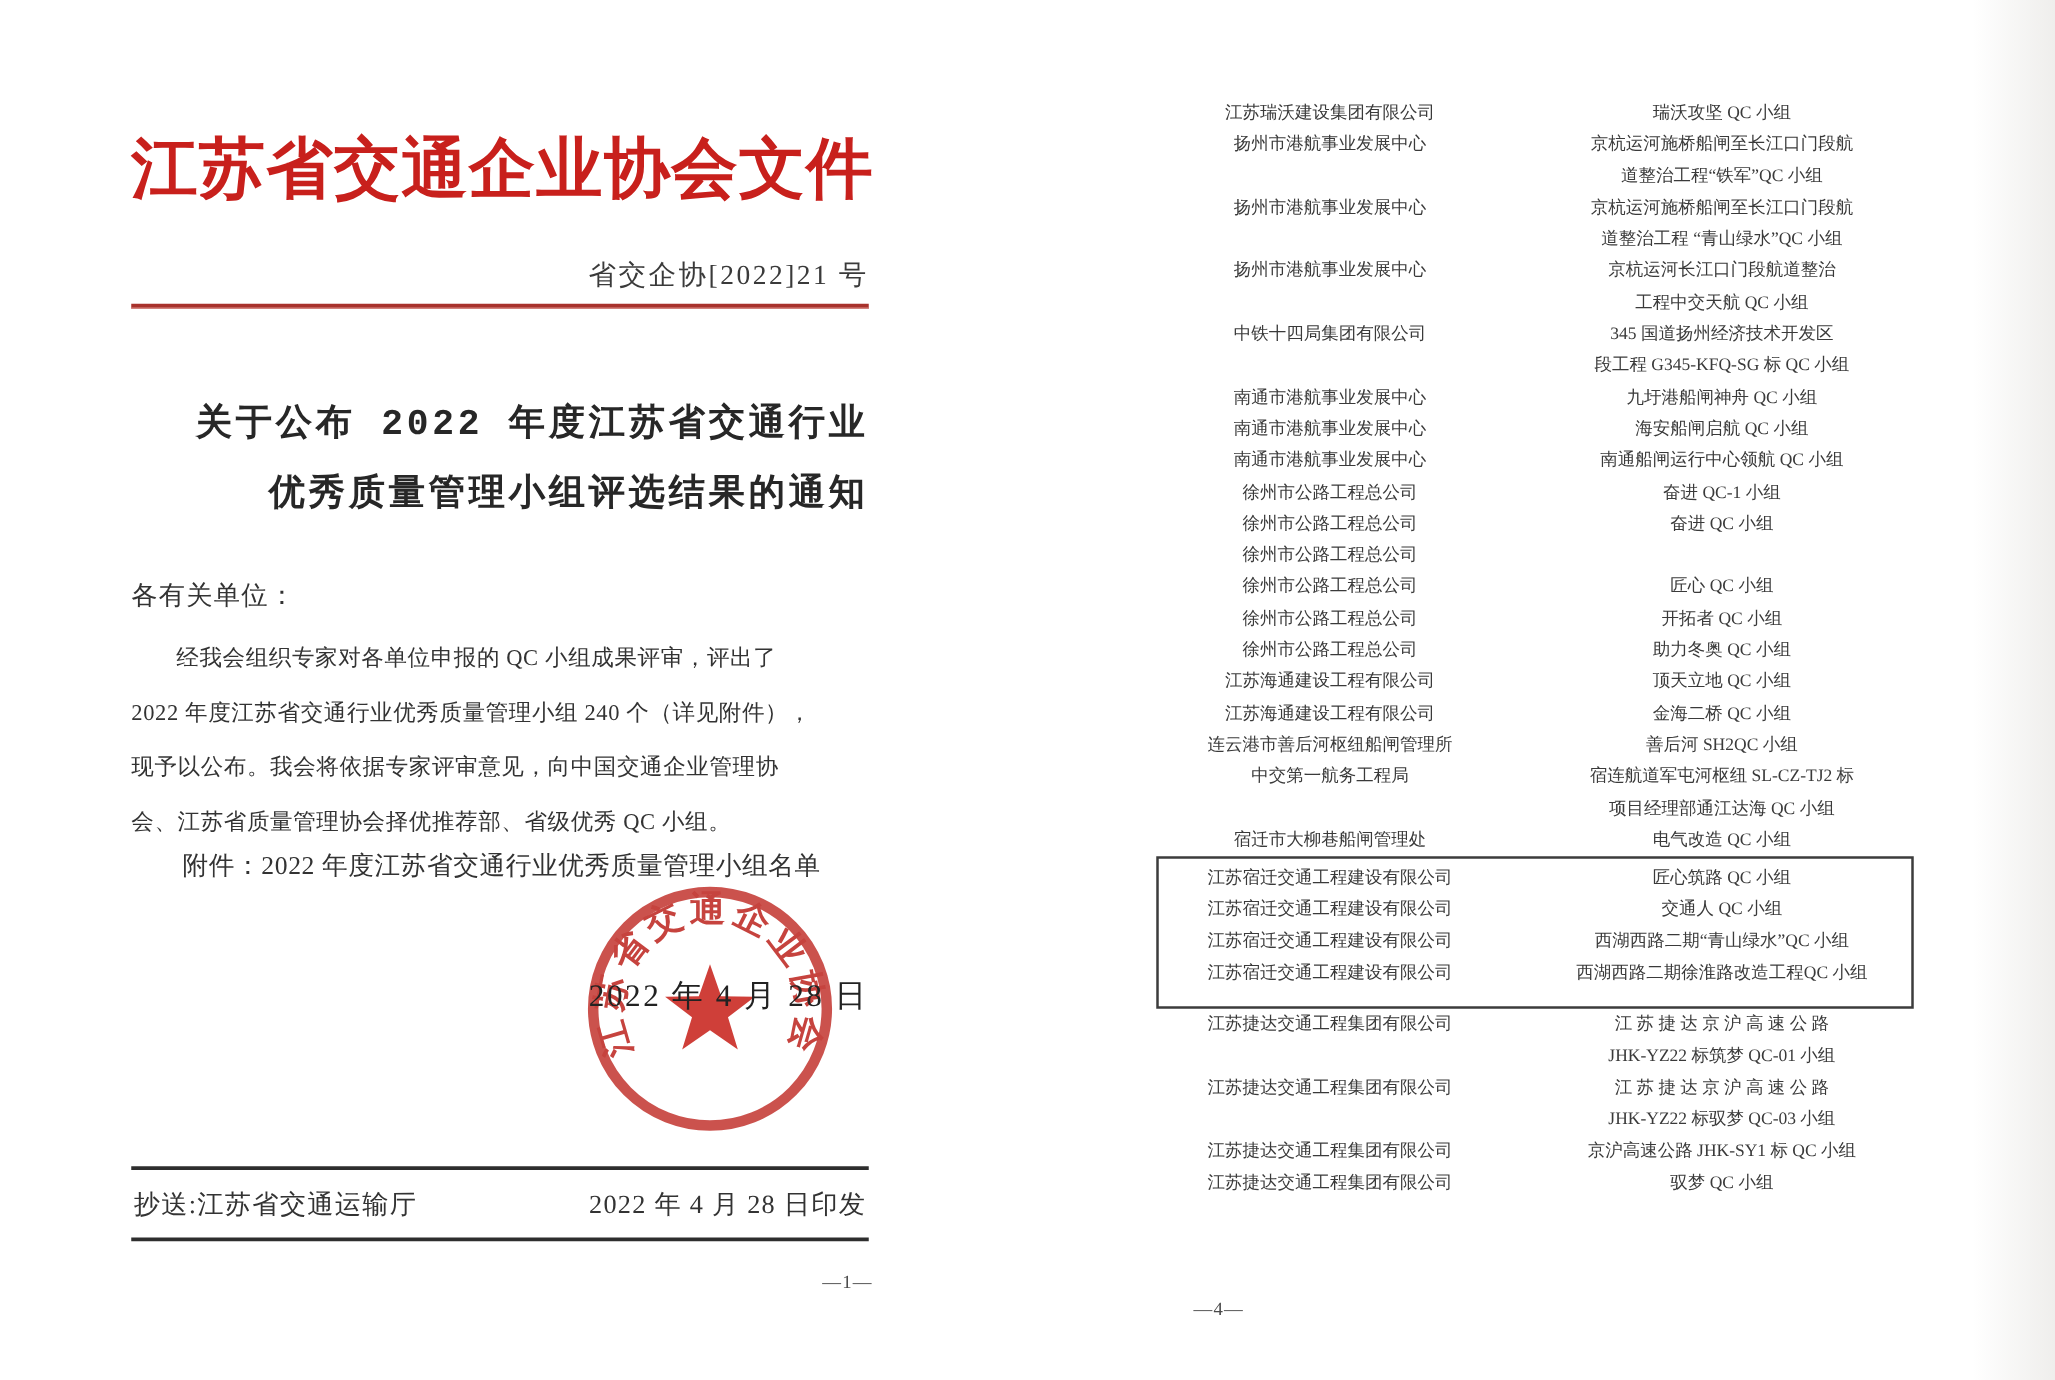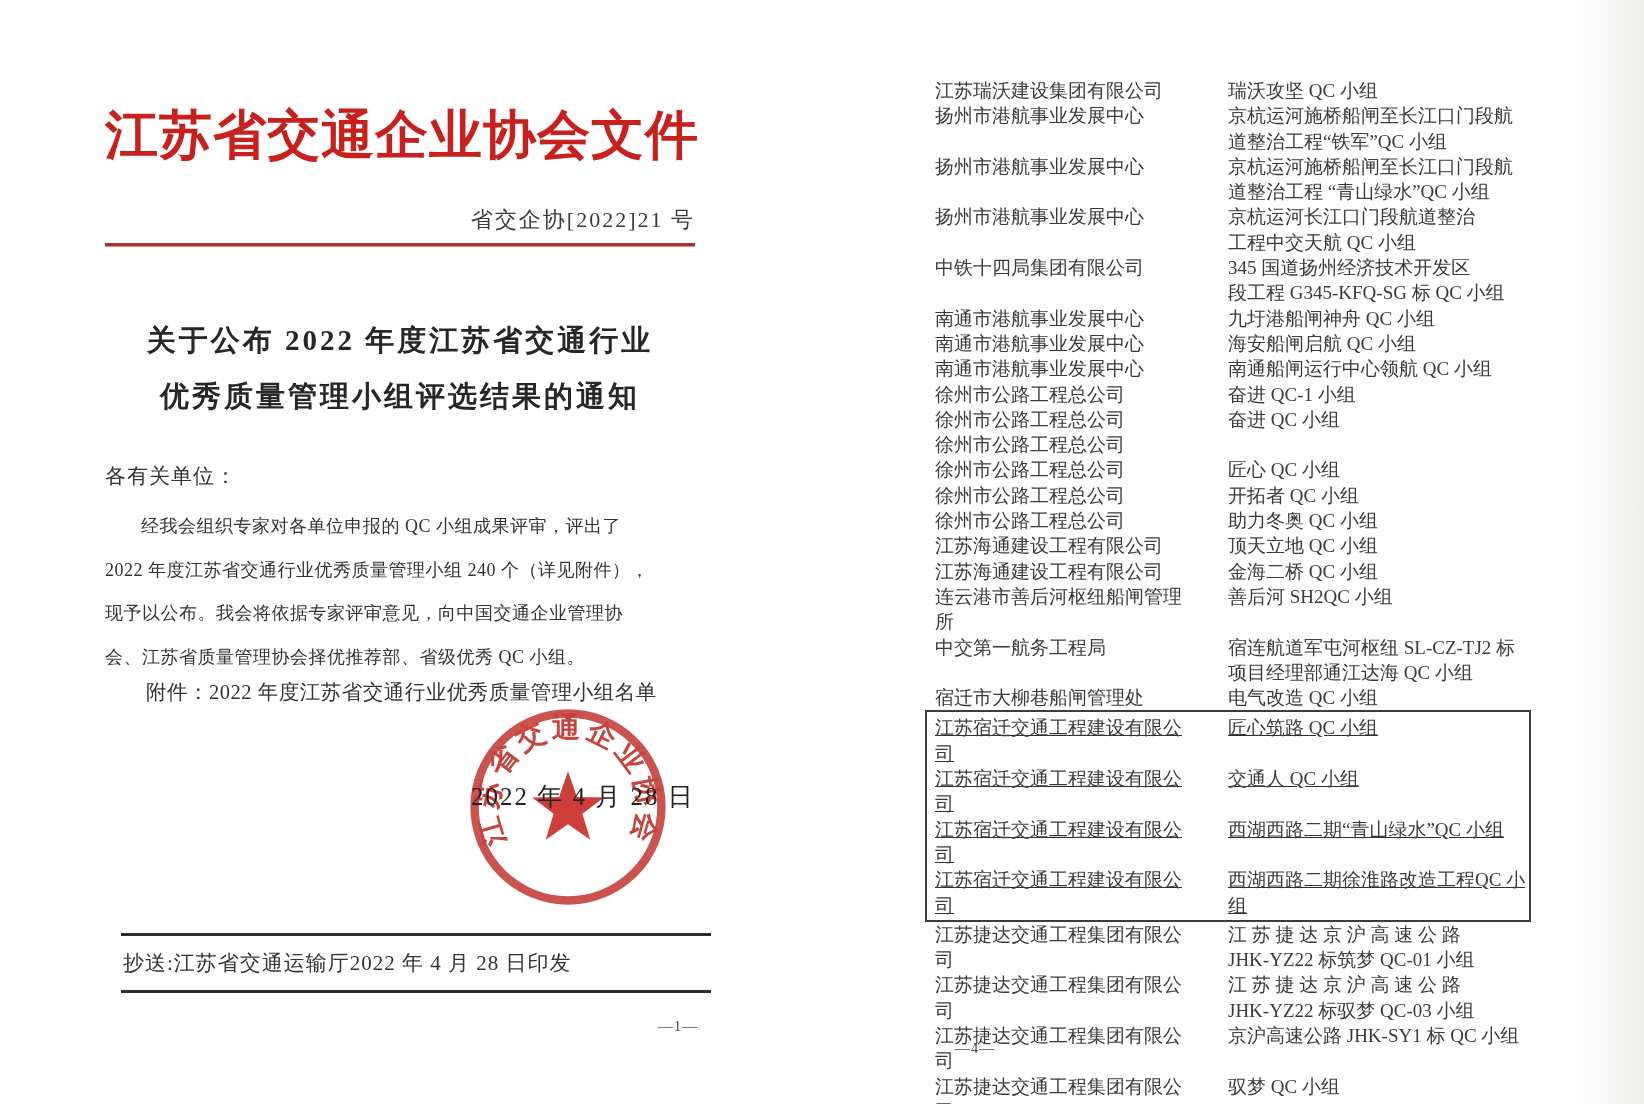--- a/index.html
+++ b/index.html
@@ -24,22 +24,22 @@
   .doc-number{
     position:absolute;top:205px;left:0;width:100%;
     text-align:right;font-size:22px;color:#3a3a3a;letter-spacing:2px;
   }
   .red-rule{
     position:absolute;top:243px;left:0;width:100%;height:3px;
     background:#a8322c;border-bottom:1px solid #d98c86;
   }
   .doc-title{
     position:absolute;top:312px;left:0;width:100%;margin:0;
-    text-align:center;font-size:29px;font-weight:bold;color:#272727;
-    line-height:56px;letter-spacing:3px;white-space:pre-line;
+    text-align:right;font-size:29px;font-weight:bold;color:#272727;
+    line-height:56px;letter-spacing:3px;white-space:pre-line;font-family:Liberation Mono, monospace;
   }
   .salutation{
     position:absolute;top:462px;left:0;width:100%;margin:0;
     font-size:21px;color:#333;letter-spacing:1px;
   }
   .body-para{
     position:absolute;top:505px;left:0;width:100%;margin:0;
     font-size:18px;line-height:43.5px;color:#333;
     white-space:pre-line;text-indent:2em;letter-spacing:0.5px;
   }
@@ -48,43 +48,43 @@
     font-size:20.5px;color:#333;text-indent:2em;letter-spacing:0.5px;
   }
   .seal{position:absolute;left:358px;top:702px;width:210px;height:210px;opacity:0.93;}
   .seal-date{
     position:absolute;left:366px;top:780px;z-index:5;
     font-size:25px;color:#222;letter-spacing:2px;white-space:nowrap;
   }
   .footer-box{
     position:absolute;top:933px;left:0;width:100%;
     border-top:3px solid #2e2e2e;border-bottom:3px solid #2e2e2e;
-    display:flex;align-items:center;
-    padding:13px 2px;box-sizing:border-box;margin-left:16px;
+    display:flex;justify-content:space-between;align-items:center;
+    padding:13px 2px;box-sizing:border-box;
   }
   .footer-box span{font-size:21px;color:#333;letter-spacing:1px;}
   .page-num-left{
     position:absolute;top:1018px;left:533px;width:80px;
     text-align:center;font-size:15px;color:#4a4a4a;letter-spacing:1px;
   }
   
   .page-right{position:absolute;left:935px;top:78px;width:592px;}
   .qc-list{width:100%;}
   .row{display:flex;}
   .cell{
-    font-size:19px;line-height:25.3px;color:#3a3a3a;
+    font-size:14px;line-height:25.3px;color:#3a3a3a;
     white-space:pre-line;
+    text-align:center;
   }
   .company{width:258px;flex:none;}
   .group{flex:1;margin-left:35px;}
   .boxed-group{
     border:2px solid #3c3c3c;
     margin-left:-10px;margin-right:-4px;
-    padding:3px 2px 2px 8px;
-    text-decoration:underline;
+    padding:3px 2px 14px 8px;
   }
   .page-num-right{
     position:absolute;top:962px;left:0;width:80px;
     text-align:center;font-size:15px;color:#4a4a4a;letter-spacing:1px;
   }
 </style>
 </head>
 <body>
 
 <div class="canvas">

